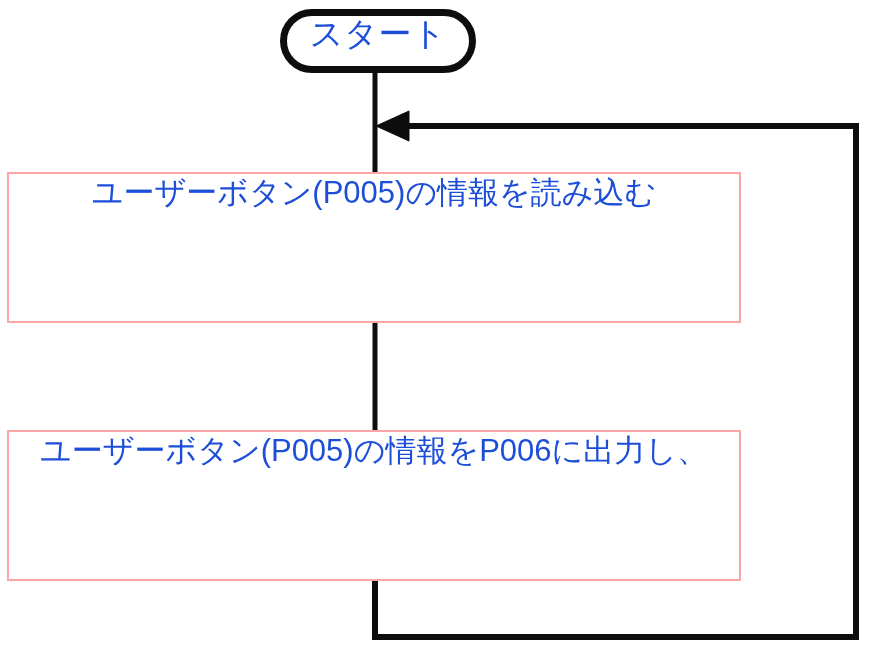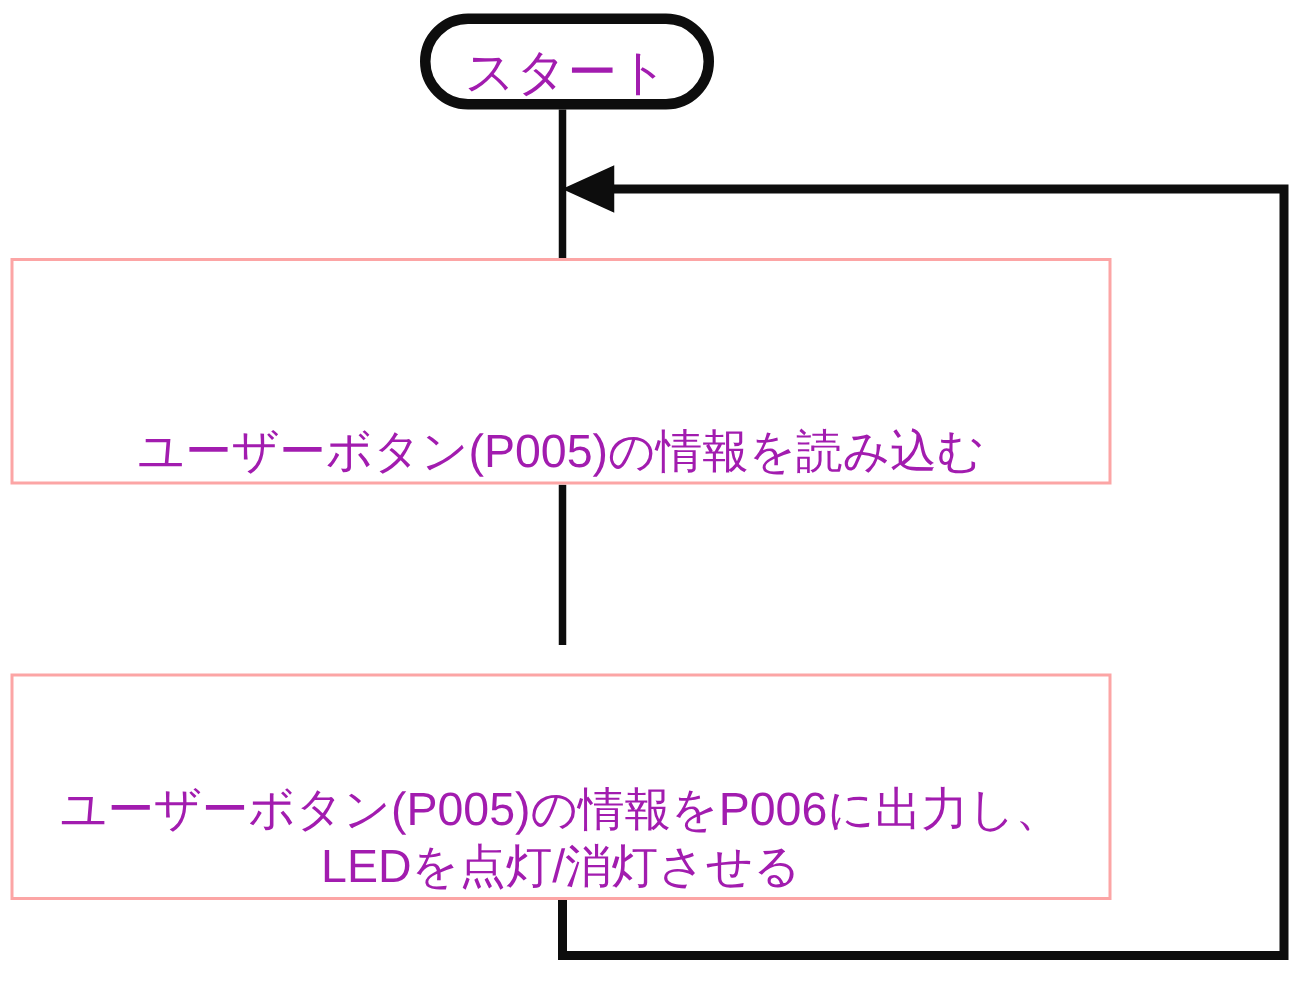--- a/index.html
+++ b/index.html
@@ -24,23 +24,23 @@
     top: 0;
     width: 871px;
     height: 655px;
   }
 
   
   .node {
     position: absolute;
     box-sizing: border-box;
     background: #ffffff;
-    color: #a21caf;
+    color: #1d4ed8;
     display: flex;
-    align-items: flex-end;
+    align-items: flex-start;
     justify-content: center;
     text-align: center;
     z-index: 3;
   }
 
   .node-terminal {
     border: 7px solid #0d0d0d;
     border-radius: 999px;
     font-size: 33px;
     letter-spacing: 0.5px;
@@ -70,21 +70,20 @@
     left: 7px;
     top: 172px;
     width: 734px;
     height: 151px;
   }
   #node-write {
     left: 7px;
     top: 430px;
     width: 734px;
     height: 151px;
-    margin-top: 19px;
   }
 </style>
 </head>
 <body>
 
 <div id="canvas">
 
   <svg id="edges" viewBox="0 0 871 655" aria-hidden="true">
     <g fill="#0d0d0d" stroke="#0d0d0d">
 
@@ -104,17 +103,16 @@
 
   <div class="node node-process" id="node-read">
     <span>
       <span class="line">ユーザーボタン(P005)の情報を読み込む</span>
     </span>
   </div>
 
   <div class="node node-process" id="node-write">
     <span>
       <span class="line">ユーザーボタン(P005)の情報をP006に出力し、</span>
-      <span class="line">LEDを点灯/消灯させる</span>
     </span>
   </div>
 
 </div>
 
 </body></html>

